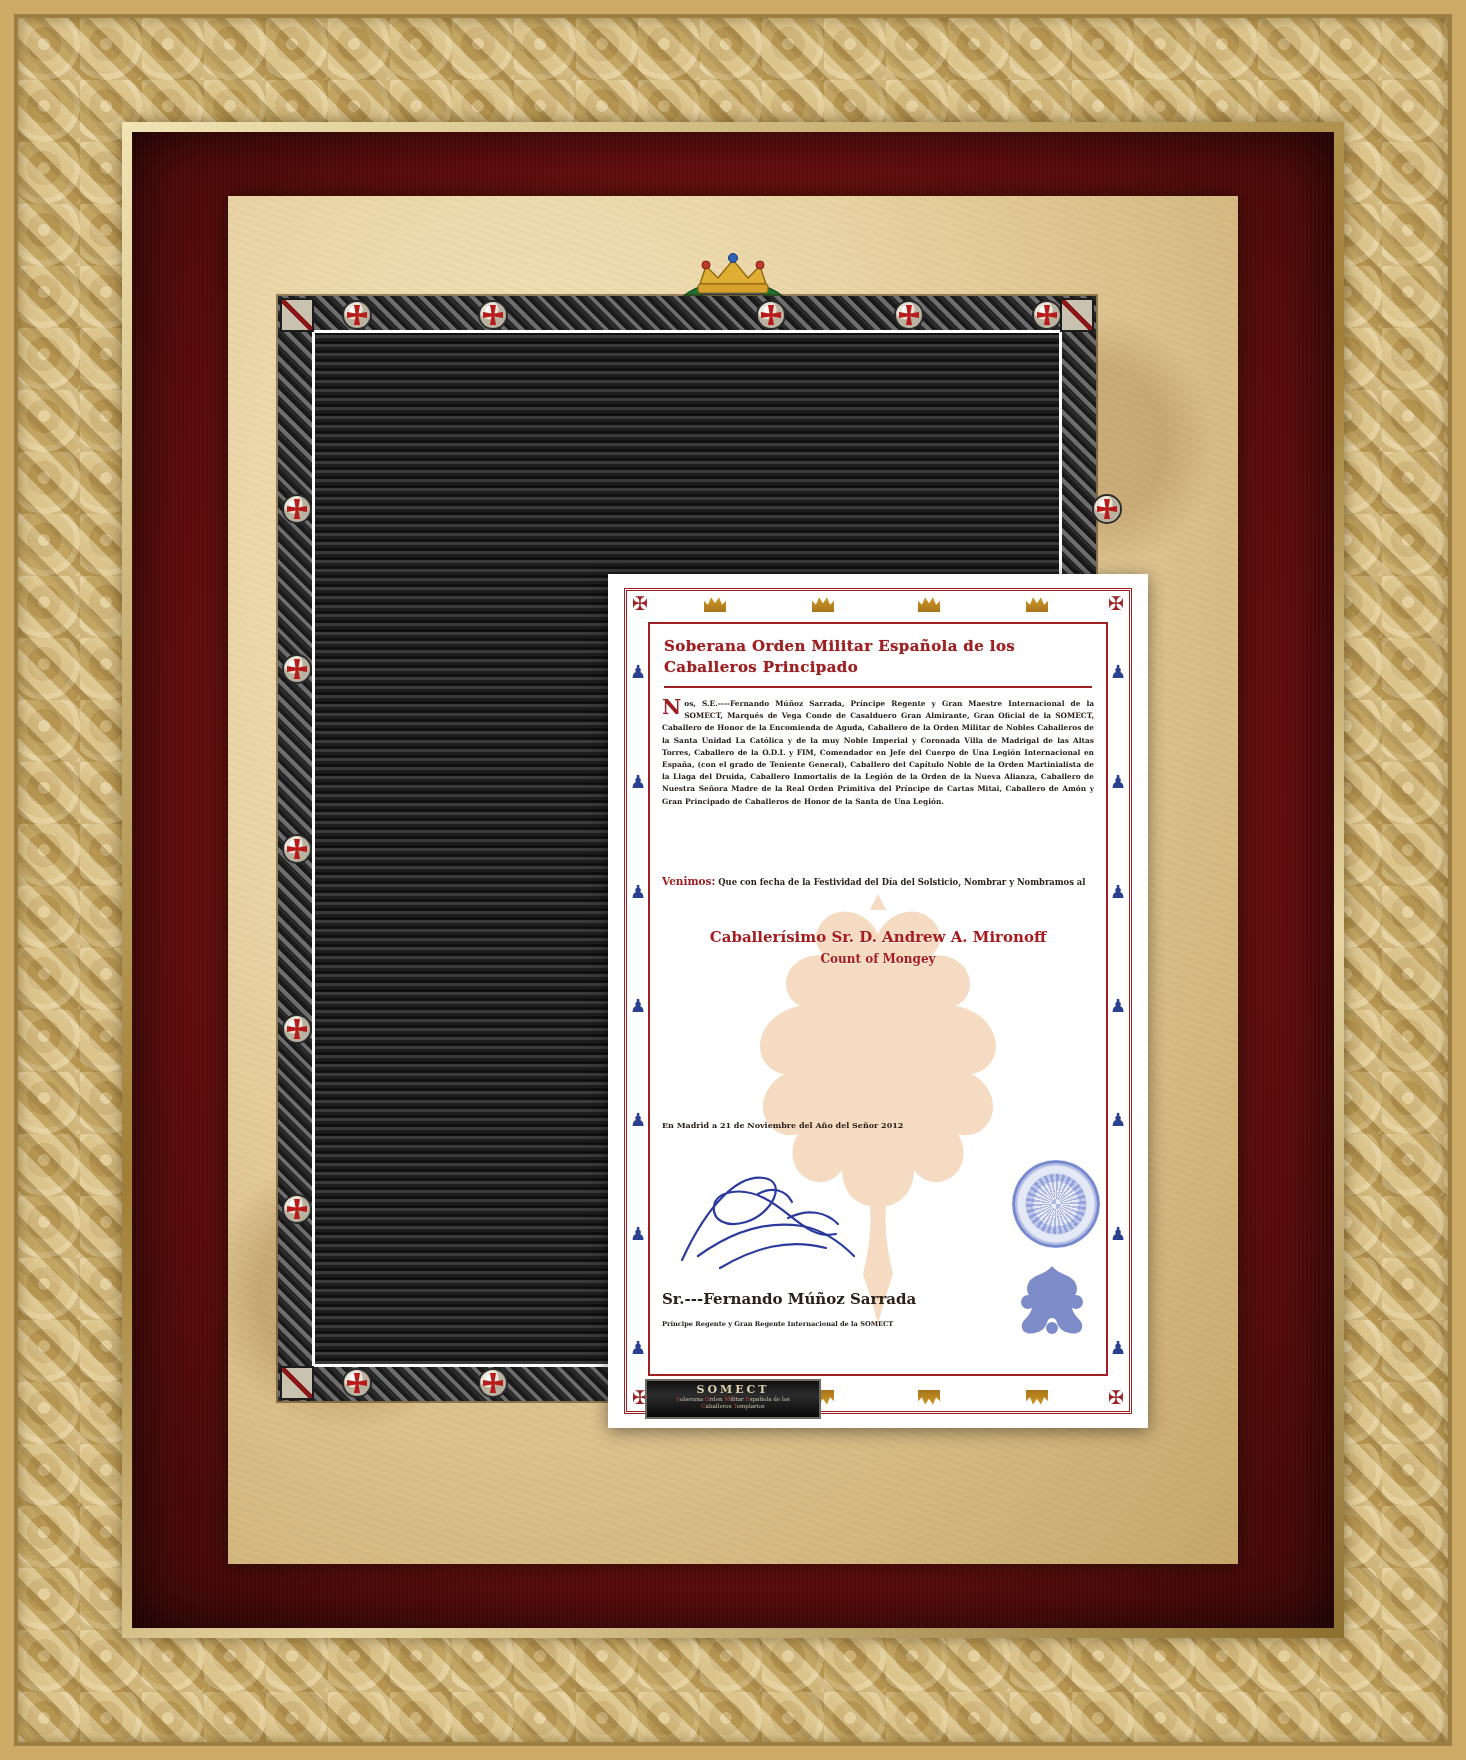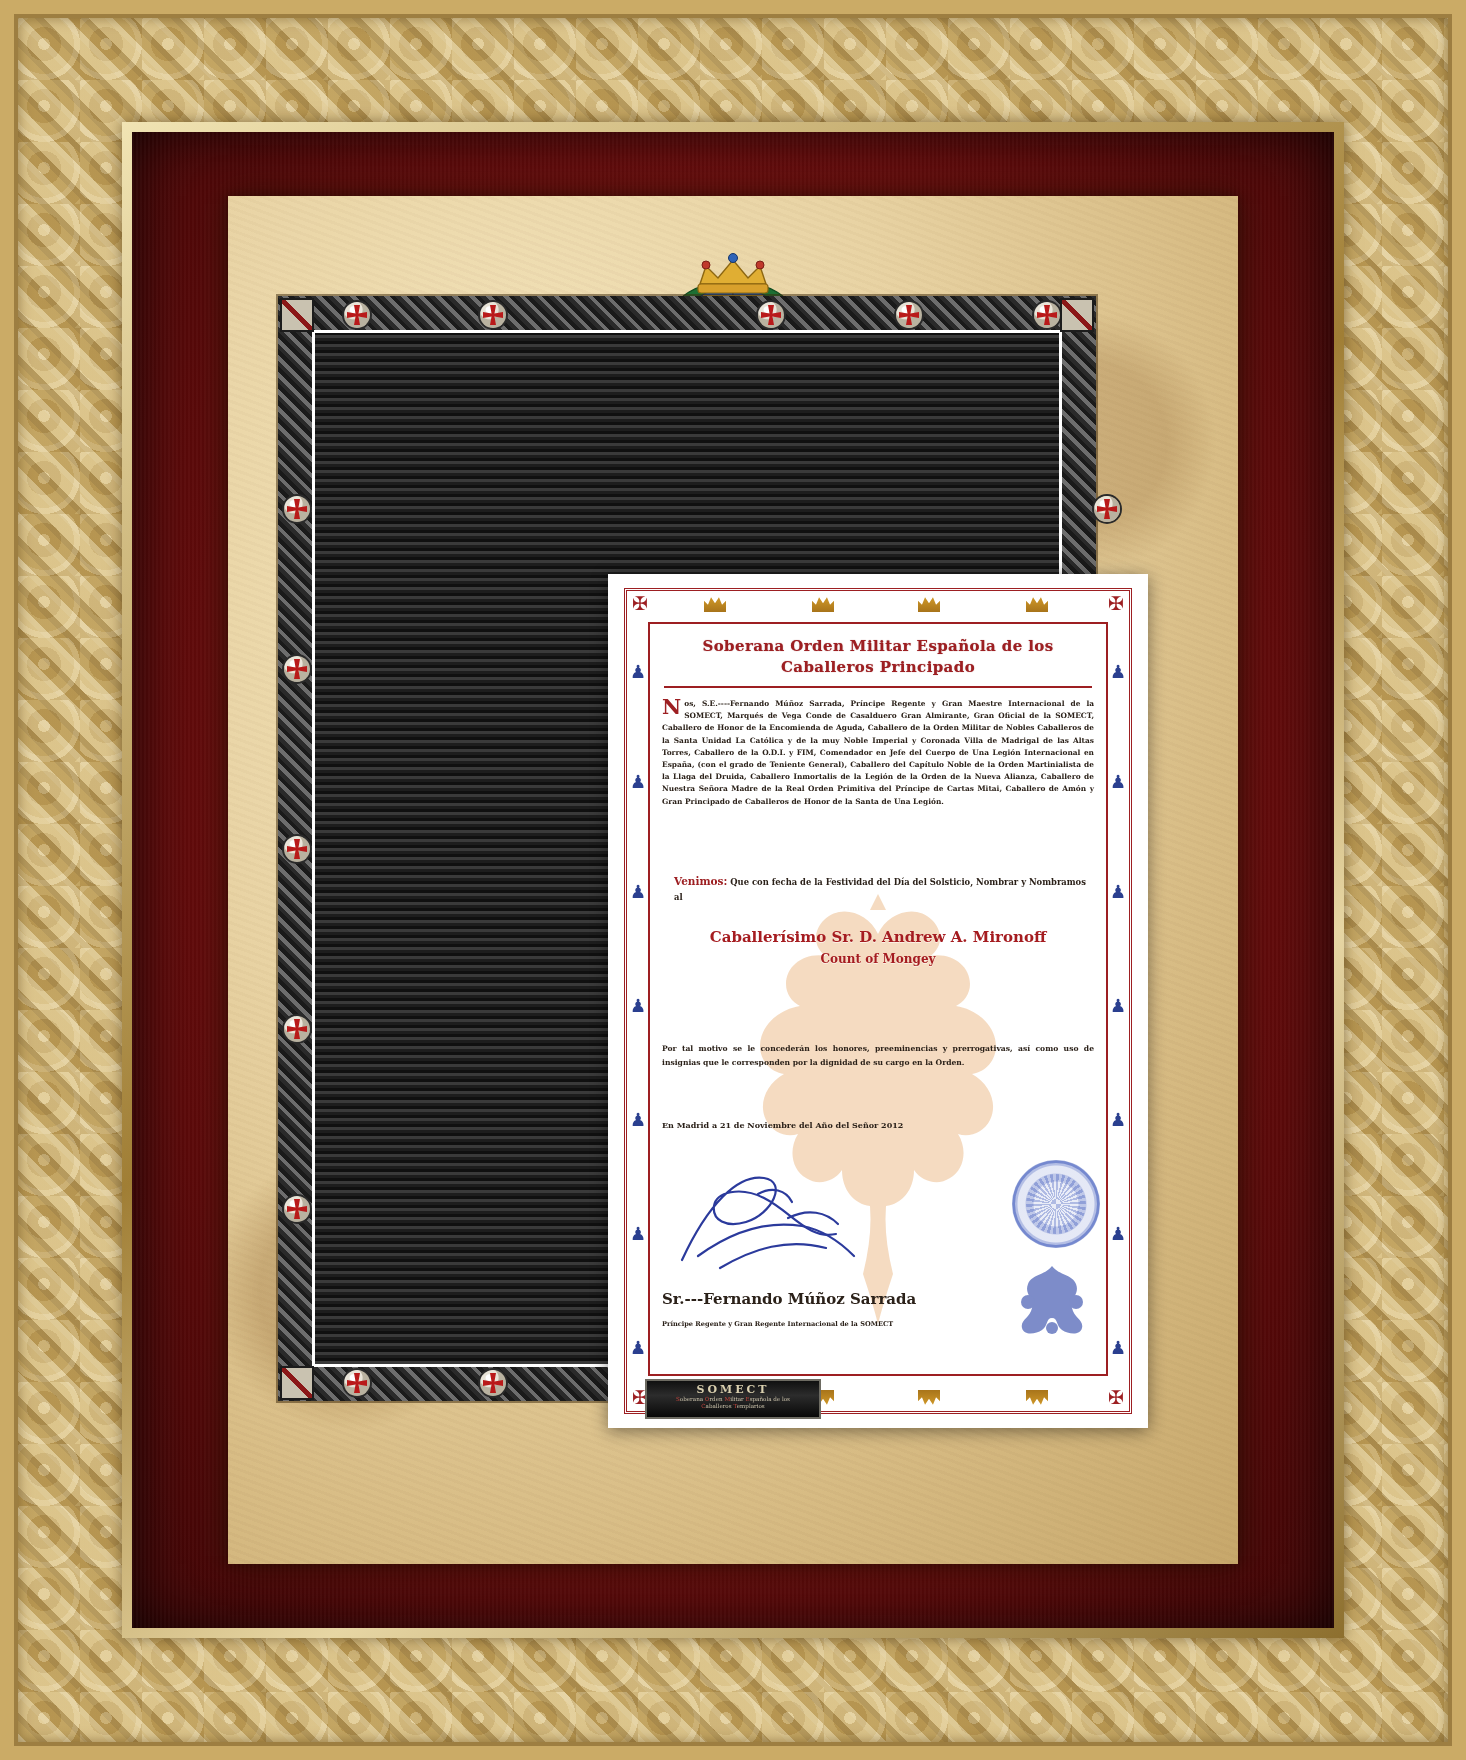--- a/index.html
+++ b/index.html
@@ -191,21 +191,21 @@
     position:absolute;
     width:16px;height:24px;
     color:#2a3f8f;
     font-size:18px;line-height:24px;text-align:center;
   }
 
   
   .cert-title {
     position: absolute;
     left: 56px; right: 56px; top: 62px;
-    text-align: center;
+    text-align: left;
     color: #9d1f22;
     font-family: "DejaVu Serif", serif;
     font-weight: 700;
     font-size: 15px;
     line-height: 21px;
     letter-spacing: .4px;
     text-shadow: 0 0 1px rgba(120,10,10,.5);
   }
   .title-rule {
     position:absolute;
@@ -232,21 +232,20 @@
     font-weight: 700;
   }
   .confer-line {
     position:absolute;
     left:54px; right:54px; top:300px;
     font-family: "DejaVu Serif", serif;
     font-size: 8.4px;
     line-height: 15px;
     color:#2b2119;
     font-weight:700;
-    margin-left:12px;
   }
   .confer-key { color:#9d1f22; font-size:10.5px; }
   .recipient {
     position:absolute;
     left:40px; right:40px; top:352px;
     text-align:center;
     color:#a51c20;
     font-family:"DejaVu Serif", serif;
     font-weight:700;
     font-size:15px;
@@ -515,21 +514,20 @@
         <span class="confer-key">Venimos:</span>
         <span>Que con fecha de la Festividad del Día del Solsticio, Nombrar y Nombramos al</span>
       </div>
 
       <div class="recipient">
         <span>Caballerísimo Sr. D. Andrew A. Mironoff</span>
         <span class="sub">Count of Mongey</span>
       </div>
 
 
-      <div class="rights-text">Por tal motivo se le concederán los honores, preeminencias y prerrogativas, así como uso de insignias que le corresponden por la dignidad de su cargo en la Orden.</div>
 
       <div class="date-line">En Madrid a 21 de Noviembre del Año del Señor 2012</div>
 
       <div class="signature">
         <svg viewBox="0 0 210 120" width="210" height="120">
           <g fill="none" stroke="#2b3a9c" stroke-width="2.2" stroke-linecap="round">
             <path d="M14 96 C40 40 70 10 96 14 C120 18 104 50 78 58 C58 64 44 56 46 42 C48 28 72 22 96 34 C124 48 140 76 168 70"></path>
             <path d="M30 92 C60 70 96 56 134 62 C156 66 172 78 186 92"></path>
             <path d="M52 104 C86 84 120 74 158 84"></path>
             <path d="M90 30 C104 22 118 26 124 38"></path>

